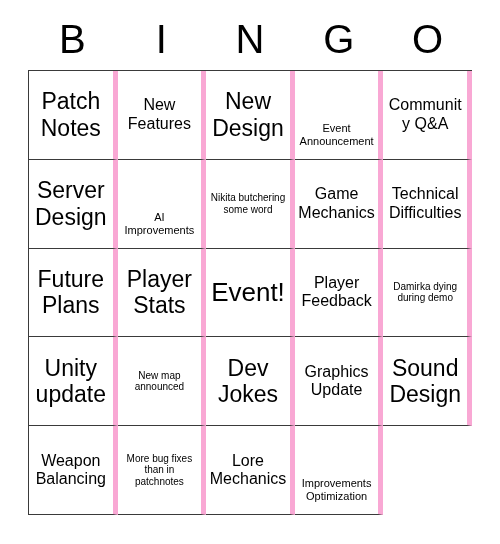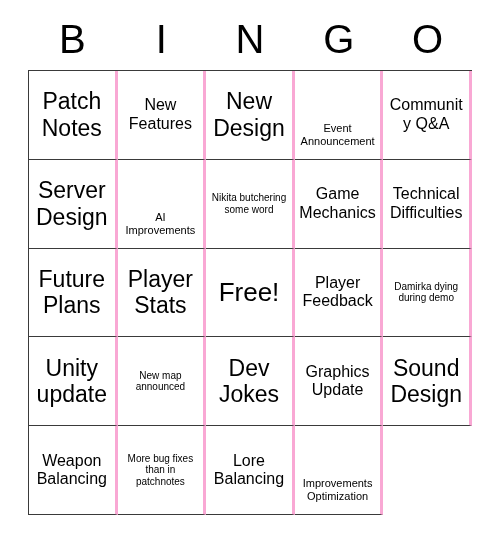--- a/index.html
+++ b/index.html
@@ -40,21 +40,21 @@
   #bingo-grid {
     display: grid;
     grid-template-columns: repeat(5, 1fr);
     grid-template-rows: repeat(5, 88.8px);
     border-top: 1px solid #3a3a3a;
     border-left: 1px solid #3a3a3a;
     background: #ffffff;
     box-sizing: content-box;
   }
   .cell {
-    border-right: 3px solid #f9a8d4;
+    border-right: 5px solid #f9a8d4;
     border-bottom: 1px solid #3a3a3a;
     box-sizing: border-box;
     display: flex;
     align-items: center;
     justify-content: center;
     text-align: center;
     padding: 2px 3px;
     overflow: hidden;
   }
   .cell-text {
@@ -114,21 +114,21 @@
       <div class="cell">
         <span class="cell-text t-md">Technical Difficulties</span>
       </div>
       <div class="cell">
         <span class="cell-text t-lg">Future Plans</span>
       </div>
       <div class="cell">
         <span class="cell-text t-lg">Player Stats</span>
       </div>
       <div class="cell">
-        <span class="cell-text t-xl">Free!</span>
+        <span class="cell-text t-xl">Event!</span>
       </div>
       <div class="cell">
         <span class="cell-text t-md">Player Feedback</span>
       </div>
       <div class="cell">
         <span class="cell-text t-sm">Damirka dying during demo</span>
       </div>
       <div class="cell">
         <span class="cell-text t-lg">Unity update</span>
       </div>
@@ -144,20 +144,20 @@
       <div class="cell">
         <span class="cell-text t-lg">Sound Design</span>
       </div>
       <div class="cell">
         <span class="cell-text t-md">Weapon Balancing</span>
       </div>
       <div class="cell">
         <span class="cell-text t-sm">More bug fixes than in patchnotes</span>
       </div>
       <div class="cell">
-        <span class="cell-text t-md">Lore Balancing</span>
+        <span class="cell-text t-md">Lore Mechanics</span>
       </div>
       <div class="cell">
         <span class="cell-text t-xs">Improvements Optimization</span>
       </div>
     </div>
 
 </div>
 
 </body></html>

